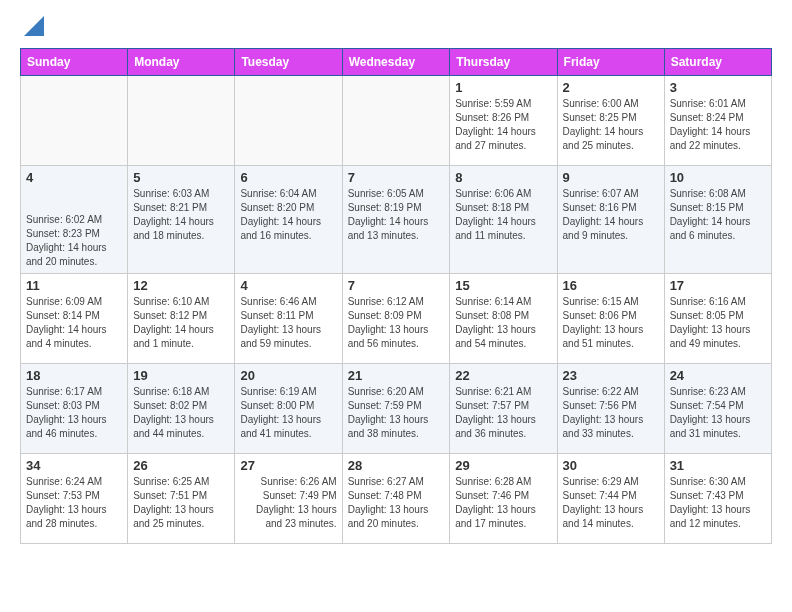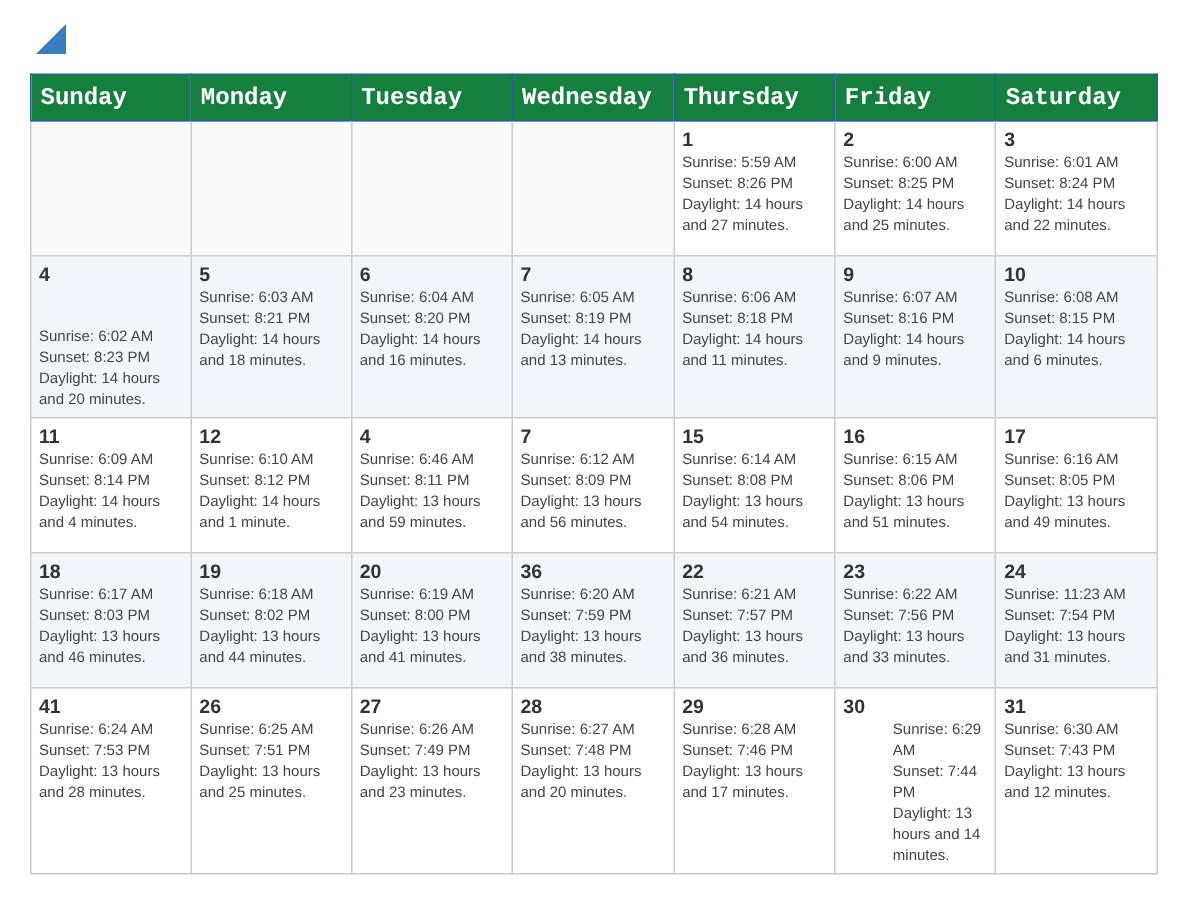--- a/index.html
+++ b/index.html
@@ -33,28 +33,27 @@
       font-size: 15px;
       color: #555;
       margin-top: 2px;
     }
     .calendar-table {
       width: 100%;
       border-collapse: collapse;
       margin-top: 8px;
     }
     .calendar-table th {
-      background-color: #15803d;
+      background-color: #d946ef;
       color: #fff;
       text-align: left;
       padding: 6px 6px;
-      font-size: 16px;
+      font-size: 12px;
       font-weight: bold;
       border: 1px solid #2a5a9f;
-      font-family: Liberation Mono, monospace;
     }
     .calendar-table td {
       vertical-align: top;
       border: 1px solid #ccc;
       padding: 4px 5px;
       font-size: 10px;
       color: #333;
       width: 108px;
       height: 90px;
       background: #fff;
@@ -237,78 +236,78 @@
 Sunset: 8:02 PM
 Daylight: 13 hours and 44 minutes.</div>
         </td>
         <td>
           <div class="day-number">20</div>
           <div class="day-info" style="white-space: pre-line;">Sunrise: 6:19 AM
 Sunset: 8:00 PM
 Daylight: 13 hours and 41 minutes.</div>
         </td>
         <td>
-          <div class="day-number">36</div>
+          <div class="day-number">21</div>
           <div class="day-info" style="white-space: pre-line;">Sunrise: 6:20 AM
 Sunset: 7:59 PM
 Daylight: 13 hours and 38 minutes.</div>
         </td>
         <td>
           <div class="day-number">22</div>
           <div class="day-info" style="white-space: pre-line;">Sunrise: 6:21 AM
 Sunset: 7:57 PM
 Daylight: 13 hours and 36 minutes.</div>
         </td>
         <td>
           <div class="day-number">23</div>
           <div class="day-info" style="white-space: pre-line;">Sunrise: 6:22 AM
 Sunset: 7:56 PM
 Daylight: 13 hours and 33 minutes.</div>
         </td>
         <td>
           <div class="day-number">24</div>
-          <div class="day-info" style="white-space: pre-line;">Sunrise: 11:23 AM
+          <div class="day-info" style="white-space: pre-line;">Sunrise: 6:23 AM
 Sunset: 7:54 PM
 Daylight: 13 hours and 31 minutes.</div>
         </td>
       </tr>
       <tr>
         <td>
-          <div class="day-number">41</div>
+          <div class="day-number">34</div>
           <div class="day-info" style="white-space: pre-line;">Sunrise: 6:24 AM
 Sunset: 7:53 PM
 Daylight: 13 hours and 28 minutes.</div>
         </td>
         <td>
           <div class="day-number">26</div>
           <div class="day-info" style="white-space: pre-line;">Sunrise: 6:25 AM
 Sunset: 7:51 PM
 Daylight: 13 hours and 25 minutes.</div>
         </td>
         <td>
           <div class="day-number">27</div>
-          <div class="day-info" style="white-space: pre-line;">Sunrise: 6:26 AM
+          <div class="day-info" style="white-space: pre-line; text-align: right;">Sunrise: 6:26 AM
 Sunset: 7:49 PM
 Daylight: 13 hours and 23 minutes.</div>
         </td>
         <td>
           <div class="day-number">28</div>
           <div class="day-info" style="white-space: pre-line;">Sunrise: 6:27 AM
 Sunset: 7:48 PM
 Daylight: 13 hours and 20 minutes.</div>
         </td>
         <td>
           <div class="day-number">29</div>
           <div class="day-info" style="white-space: pre-line;">Sunrise: 6:28 AM
 Sunset: 7:46 PM
 Daylight: 13 hours and 17 minutes.</div>
         </td>
         <td>
           <div class="day-number">30</div>
-          <div class="day-info" style="white-space: pre-line; margin-left: 33px;">Sunrise: 6:29 AM
+          <div class="day-info" style="white-space: pre-line;">Sunrise: 6:29 AM
 Sunset: 7:44 PM
 Daylight: 13 hours and 14 minutes.</div>
         </td>
         <td>
           <div class="day-number">31</div>
           <div class="day-info" style="white-space: pre-line;">Sunrise: 6:30 AM
 Sunset: 7:43 PM
 Daylight: 13 hours and 12 minutes.</div>
         </td>
       </tr>

